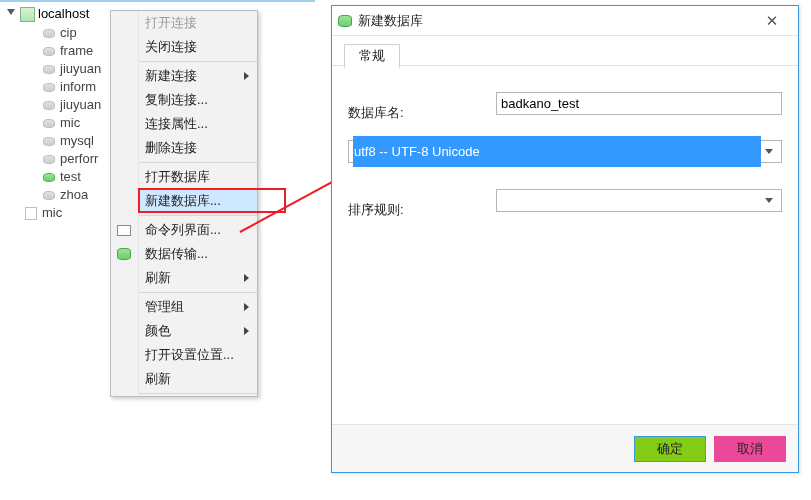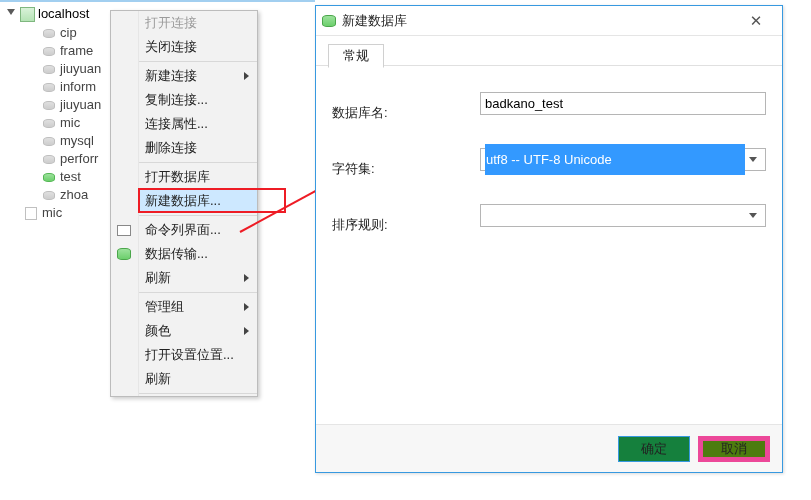--- a/index.html
+++ b/index.html
@@ -169,21 +169,21 @@
     left: 230px;
     top: 82px;
     width: 290px;
     height: 160px;
     pointer-events: none;
   }
 
   
   .dialog {
     position: absolute;
-    left: 315px;
+    left: 331px;
     top: 5px;
     width: 468px;
     height: 468px;
     border: 1px solid #3799e0;
     background: #fff;
     box-shadow: 1px 1px 3px rgba(0,0,0,0.15);
   }
   .titlebar {
     height: 30px;
     background: #fff;
@@ -277,28 +277,28 @@
     border-top:1px solid #e5e5e5;
     display:flex;
     justify-content:flex-end;
     align-items:center;
     padding:0 12px;
     gap:8px;
     background:#f7f7f7;
   }
   .btn{
     min-width:72px;height:26px;
-    border:5px solid #ec4899;
-    background:#4d7c0f;
+    border:3px solid #ec4899;
+    background:#ec4899;
     display:flex;align-items:center;justify-content:center;
     color:#222;
   }
   .btn.primary{
     border:1px solid #3799e0;
-    background:#15803d;
+    background:#84cc16;
   }
 </style>
 </head>
 <body>
 
 <div class="tree">
   <div class="tree-item tree-root">
     <span class="toggle"></span>
     <span class="srv-icon"></span>
     <span class="label">localhost</span>
@@ -437,21 +437,20 @@
       <span>常规</span>
     </div>
   </div>
 
   <div class="form">
     <div class="row">
       <span class="lbl">数据库名:</span>
       <input class="txt" value="badkano_test" style="">
     </div>
     <div class="row">
-      <span class="lbl">字符集:</span>
       <div class="select">
         <span class="selval sel-highlight">utf8 -- UTF-8 Unicode</span>
         <span class="dd"></span>
       </div>
     </div>
     <div class="row">
       <span class="lbl">排序规则:</span>
       <div class="select">
         <span class="selval"></span>
         <span class="dd"></span>

